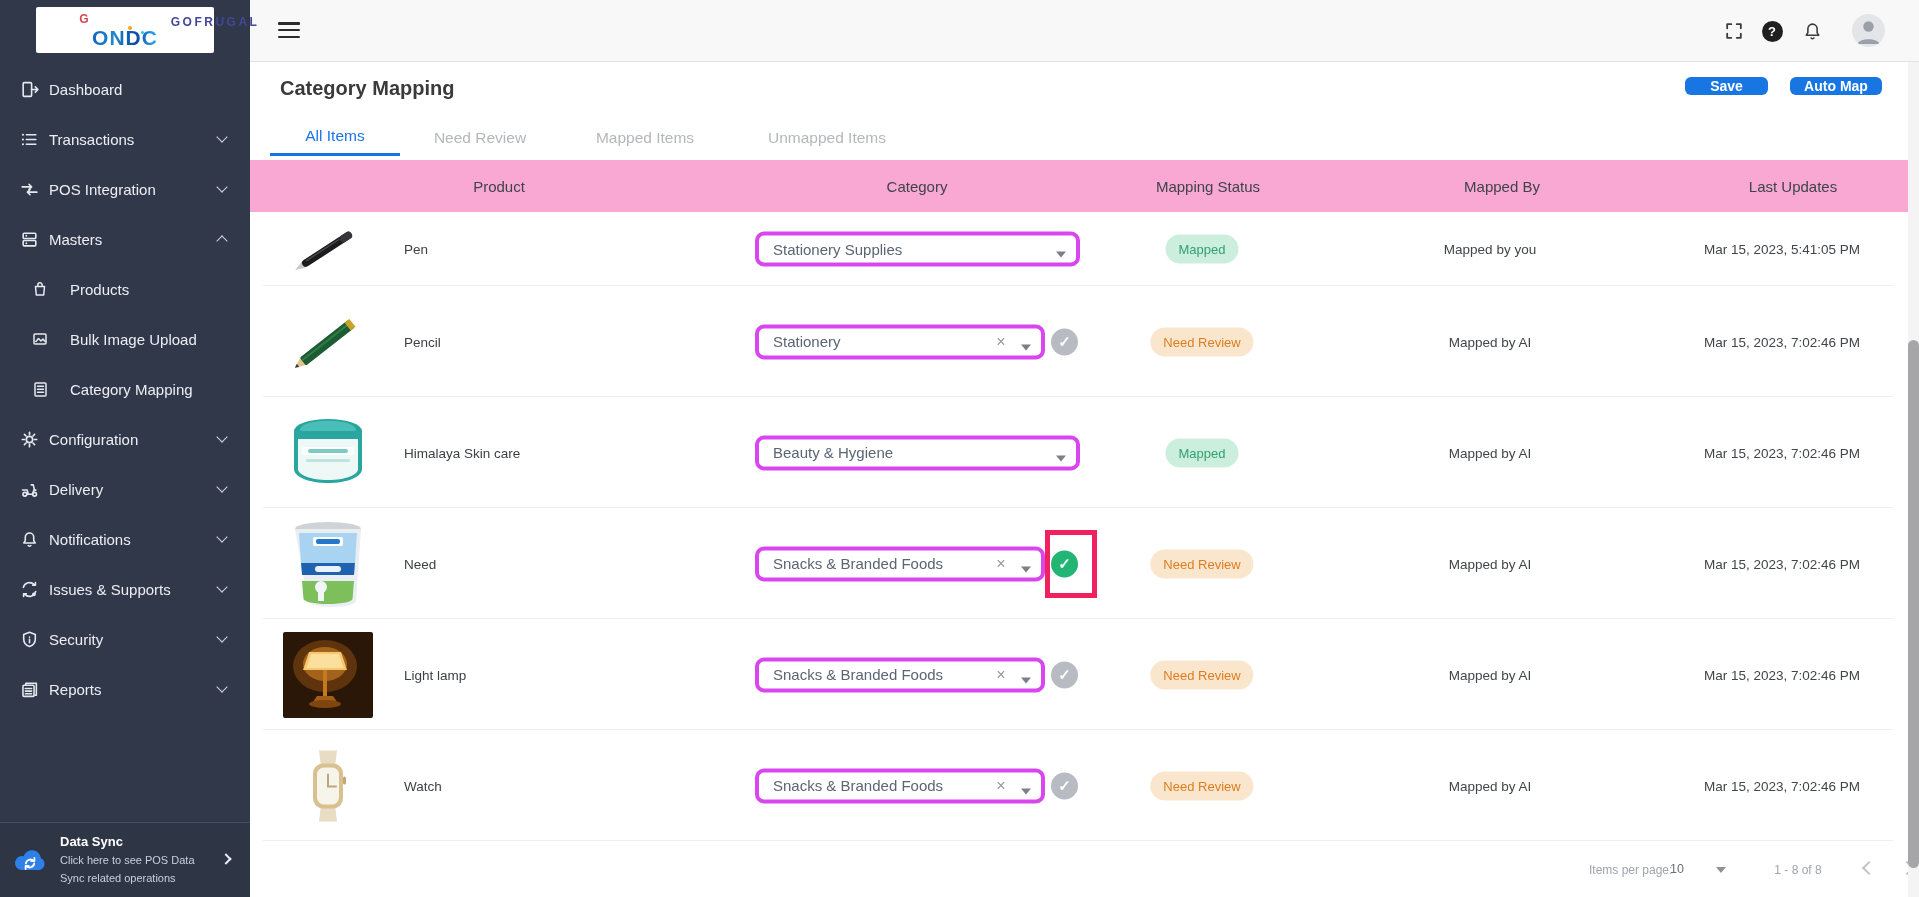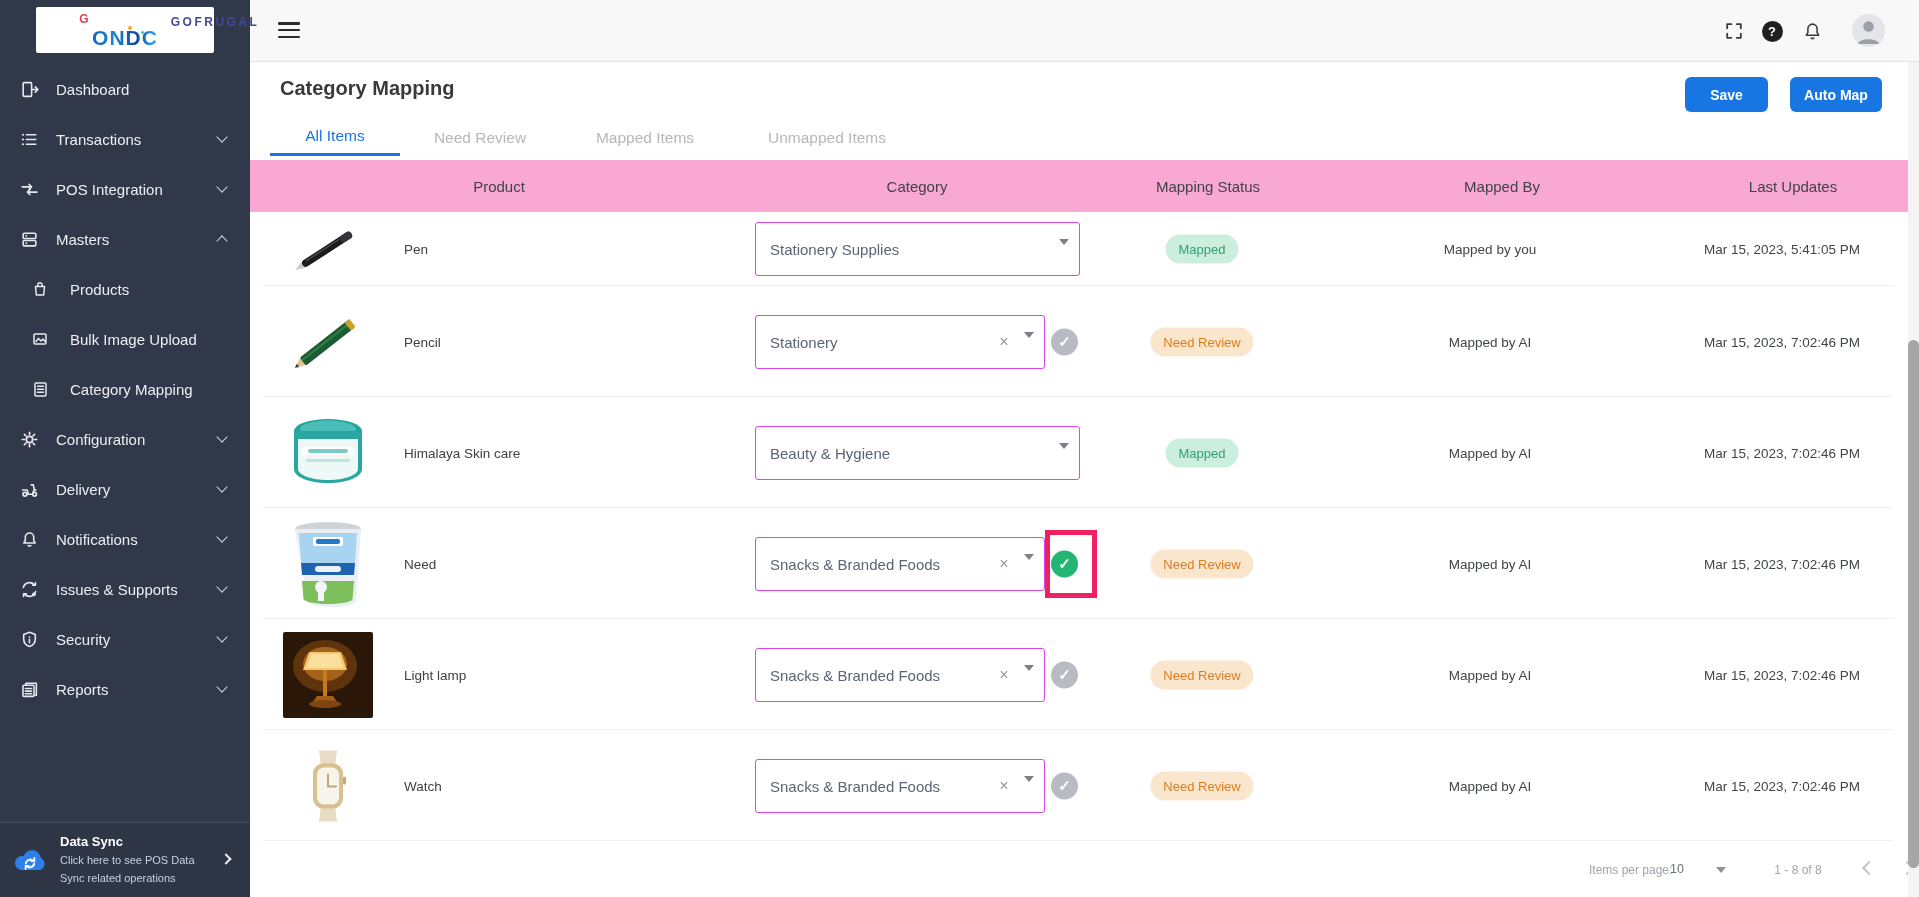--- a/index.html
+++ b/index.html
@@ -14,21 +14,21 @@
   .logo-top b { color:#d9444f; }
   .logo-ondc { font-size:21px; font-weight:800; letter-spacing:1px; margin-top:2px;
                background:linear-gradient(90deg,#1565c0,#1e88cf,#0d47a1,#29b6f6);
                -webkit-background-clip:text; background-clip:text; color:transparent; position:relative; }
   .logo-dot1 { position:absolute; width:4px; height:4px; border-radius:50%; background:#f5a623; right:26px; top:-1px; }
   .logo-dot2 { position:absolute; width:3px; height:3px; border-radius:50%; background:#26c6da; right:14px; top:4px; }
 
   .menu { position:absolute; top:64px; left:0; right:0; }
   .mi { position:relative; height:50px; display:flex; align-items:center; cursor:pointer; color:#eceef4; }
   .mi .ic { position:absolute; left:19px; width:20px; height:20px; display:flex; align-items:center; justify-content:center; }
-  .mi .lbl { position:absolute; left:56px; font-size:15px; }
+  .mi .lbl { position:absolute; left:49px; font-size:15px; }
   .mi.sub .ic { left:30px; }
   .mi.sub .lbl { left:70px; }
   .chev { position:absolute; right:24px; width:8px; height:8px; border-right:1.8px solid #cfd4e0; border-bottom:1.8px solid #cfd4e0; }
   .chev.down { transform:rotate(45deg); top:19px; }
   .chev.up { transform:rotate(-135deg); top:23px; }
 
   .datasync { position:absolute; left:0; right:0; bottom:0; height:75px; border-top:1px solid #454c60; background:#2e3545; }
   .ds-cloud { position:absolute; left:11px; top:19px; width:38px; height:38px; }
   .ds-title { position:absolute; left:60px; top:11px; font-size:13px; font-weight:700; color:#fff; }
   .ds-line { position:absolute; left:60px; font-size:11px; color:#c9d0de; }
@@ -41,42 +41,42 @@
   .burger i { display:block; height:2.6px; background:#2b2b2b; border-radius:1px; margin-bottom:4.2px; }
   .tb-ic { position:absolute; top:19px; width:24px; height:24px; display:flex; align-items:center; justify-content:center; cursor:pointer; }
   .ic-full { left:1472px; } .ic-help { left:1510px; } .ic-bell { left:1550px; }
   .help-circ { width:21px; height:21px; border-radius:50%; background:#1f1f1f; color:#fff; font-size:13px; font-weight:700; display:flex; align-items:center; justify-content:center; }
   .help-circ::before { content:"?"; }
   .avatar { position:absolute; left:1602px; top:14px; width:33px; height:33px; border-radius:50%; background:#e3e5e9; overflow:hidden; cursor:pointer; }
 
   
   .main { position:absolute; left:250px; top:62px; width:1669px; height:835px; background:#fff; }
   .page-title { position:absolute; left:30px; top:15px; font-size:20px; font-weight:700; color:#3a3a3a; }
-  .btn { position:absolute; top:15px; height:35px; background:#1876e3; color:#fff; font-size:14px; font-weight:600;
+  .btn { position:absolute; top:15px; height:18px; background:#1876e3; color:#fff; font-size:14px; font-weight:600;
          border:none; border-radius:6px; cursor:pointer; font-family:"Liberation Sans",sans-serif;text-align:center; }
   .btn-save { left:1435px; width:83px; }
   .btn-automap { left:1540px; width:92px; }
 
   .tabs { position:absolute; left:0; top:57px; height:37px; display:flex; padding-left:20px; }
   .tab { height:37px; display:flex; align-items:center; justify-content:center; font-size:15.5px; color:#b5b7ba; cursor:pointer; }
   .tab.t0 { width:130px; } .tab.t1 { width:130px; margin-left:15px; } .tab.t2 { width:140px; margin-left:30px; } .tab.t3 { width:172px; margin-left:26px; }
   .tab.active { color:#1a73e8; font-weight:500; border-bottom:3px solid #1a73e8; }
 
   .thead { position:absolute; left:0; top:98px; width:1669px; height:52px; background:#f9a8d4; }
   .th { position:absolute; top:50%; transform:translate(-50%,-50%); font-size:15px; font-weight:500; color:#3f434a; white-space:nowrap; }
   .th.c0{left:249px;} .th.c1{left:667px;} .th.c2{left:958px;} .th.c3{left:1252px;} .th.c4{left:1543px;}
 
   .rows { position:absolute; left:0; top:150px; width:1669px; }
   .row { position:relative; width:1669px; }
   .row::after { content:""; position:absolute; left:13px; width:1630px; bottom:0; border-bottom:1px solid #edeff2; }
   .row.h74 { height:74px;padding-left:44px; } .row.h111 { height:111px;padding-left:48px; }
   .cell { position:absolute; top:50%; transform:translateY(-50%); }
   .cell-img { left:33px; width:90px; display:flex; justify-content:center; }
   .cell-name { left:154px; font-size:13.5px; color:#3d4045; white-space:nowrap; }
-  .cell-select { left:505px; height:54px; border:1px solid #d946ef; border-radius:3px; background:#fff; cursor:pointer; }
+  .cell-select { left:505px; height:35px; border:4px solid #d946ef; border-radius:9px; background:#fff; cursor:pointer; }
   .cell-select.wide { width:325px; } .cell-select.narrow { width:290px; }
   .sel-text { position:absolute; left:14px; top:50%; transform:translateY(-50%); font-size:15px; color:#5b6573; white-space:nowrap; }
   .sel-chev { position:absolute; right:10px; top:16px; width:0; height:0; border-left:5px solid transparent; border-right:5px solid transparent; border-top:6px solid #7b7f87; }
   .x-clear { position:absolute; right:33px; top:50%; transform:translateY(-50%); font-size:16px; color:#9399a1; width:14px; text-align:center; }
   .x-clear::before { content:"×"; }
   .check-circle { left:801px; width:27px; height:27px; border-radius:50%; color:#fff; font-size:15px; font-weight:700;
                   display:flex; align-items:center; justify-content:center; cursor:pointer; }
   .check-circle::before { content:"✓"; }
   .check-circle.gray { background:#b8bcc2; } .check-circle.green { background:#22b573; }
   .hl-box { position:absolute; left:795px; top:22px; width:52px; height:68px; border:5px solid #f1205f; background:transparent; }

